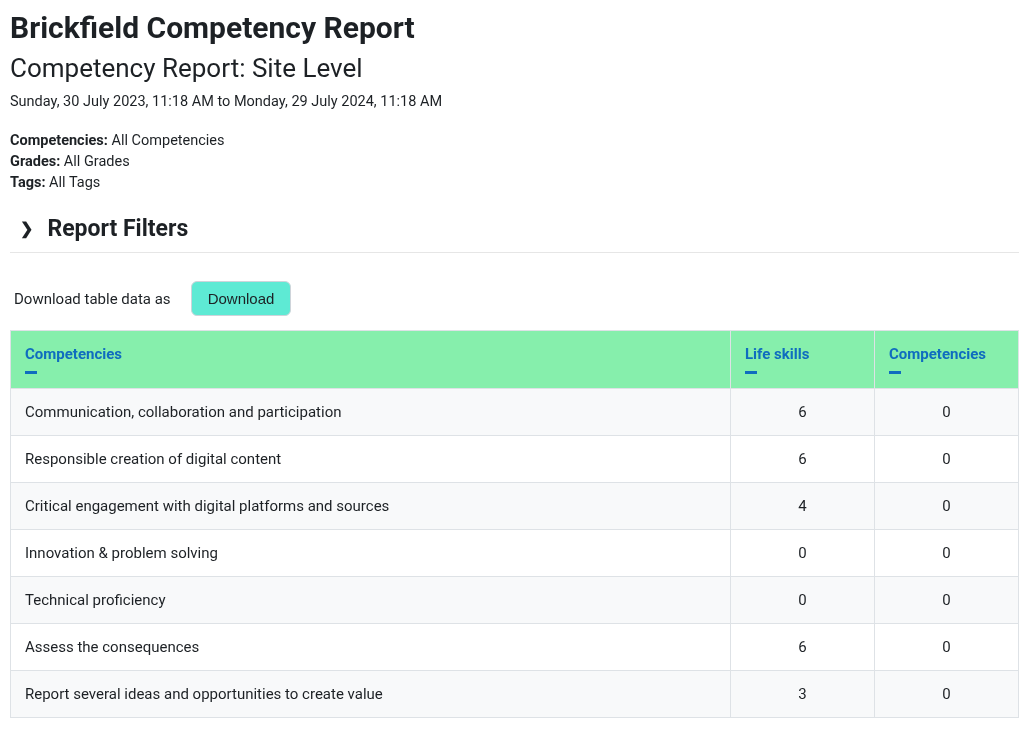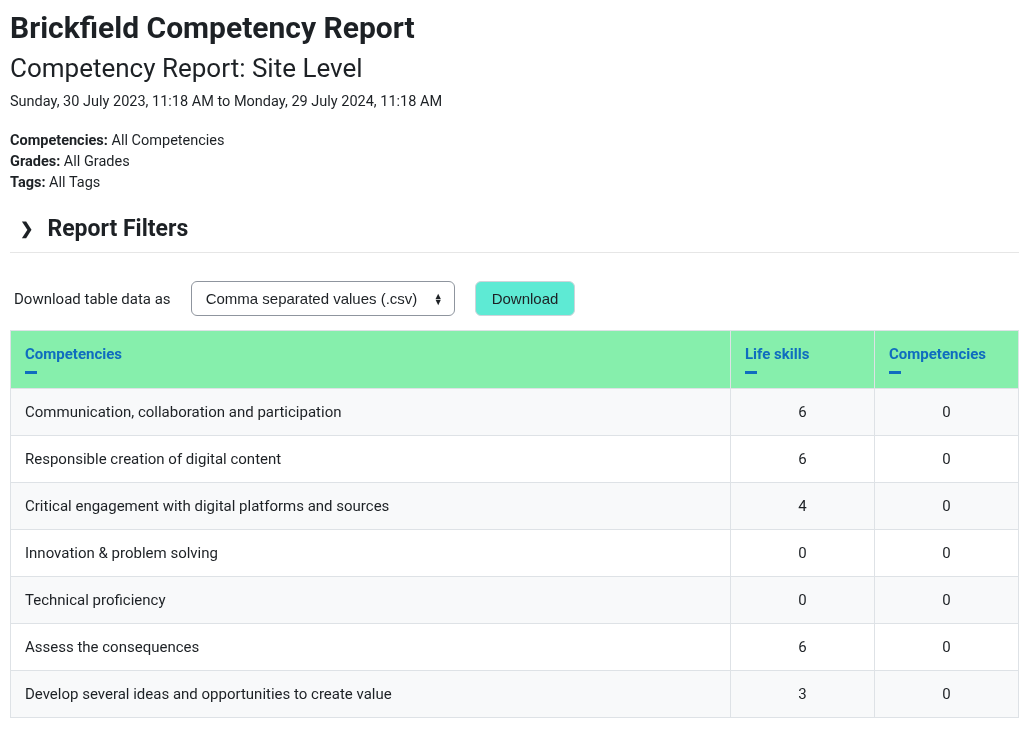--- a/index.html
+++ b/index.html
@@ -159,29 +159,20 @@
 
 <div class="filters-heading">
   <span class="chev">❯</span>
   <h3>Report Filters</h3>
 </div>
 
 <hr class="rule">
 
 <div class="download-row">
   <span class="dl-label">Download table data as</span>
-  <span class="select-wrap">
-    <select class="format">
-      <option>Comma separated values (.csv)</option>
-    </select>
-    <span class="arrows">
-      <span>▲</span>
-        <span>▼</span>
-    </span>
-  </span>
   <button class="download">Download</button>
 </div>
 
 <table class="report">
   <thead>
     <tr>
       <th>
         <span>Competencies</span>
         <span class="sortbar"></span>
       </th>
@@ -220,18 +211,18 @@
       <td>Technical proficiency</td>
       <td class="num">0</td>
       <td class="num">0</td>
     </tr>
     <tr>
       <td>Assess the consequences</td>
       <td class="num">6</td>
       <td class="num">0</td>
     </tr>
     <tr>
-      <td>Develop several ideas and opportunities to create value</td>
+      <td>Report several ideas and opportunities to create value</td>
       <td class="num">3</td>
       <td class="num">0</td>
     </tr>
   </tbody>
 </table>
 
 </body></html>

